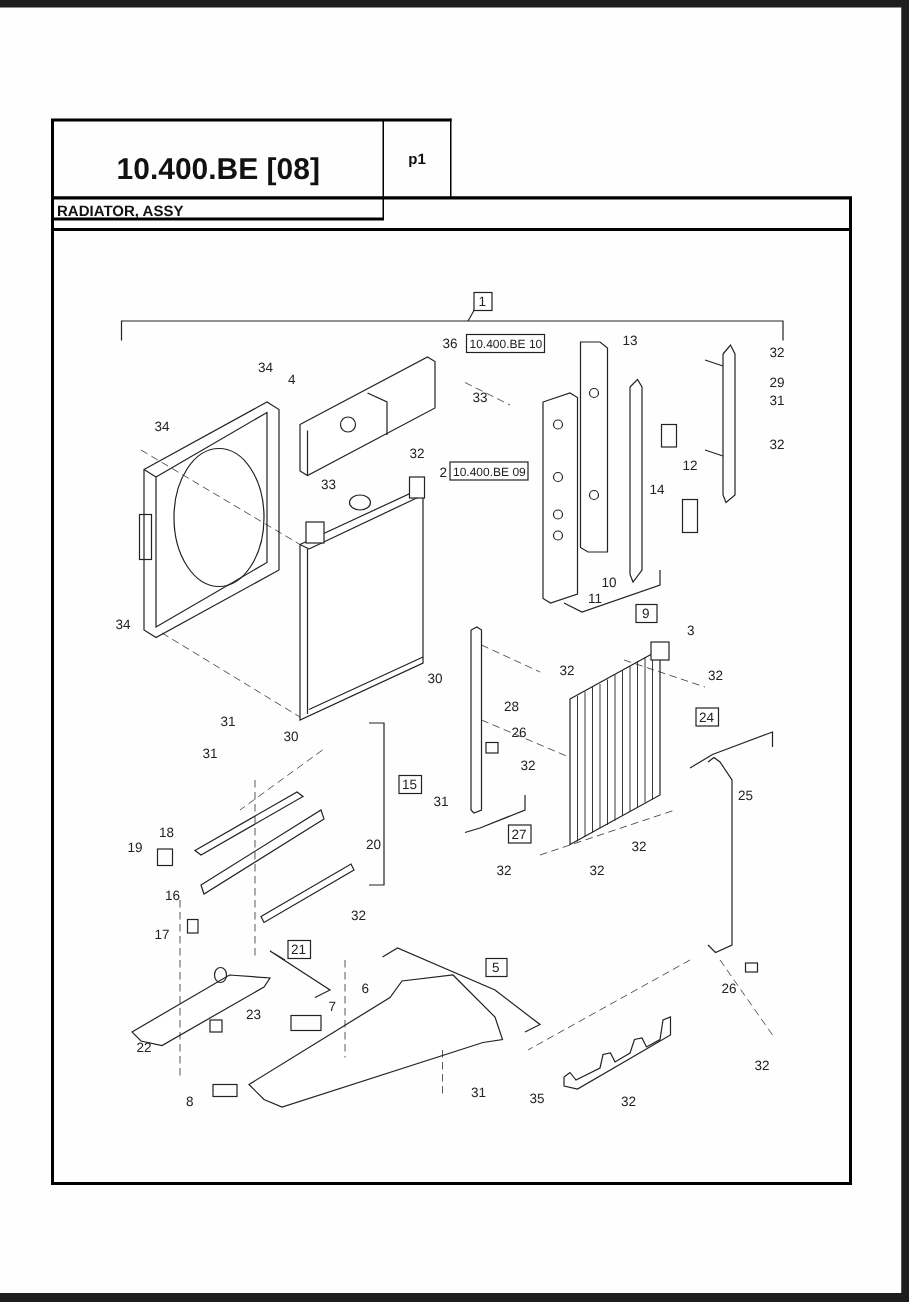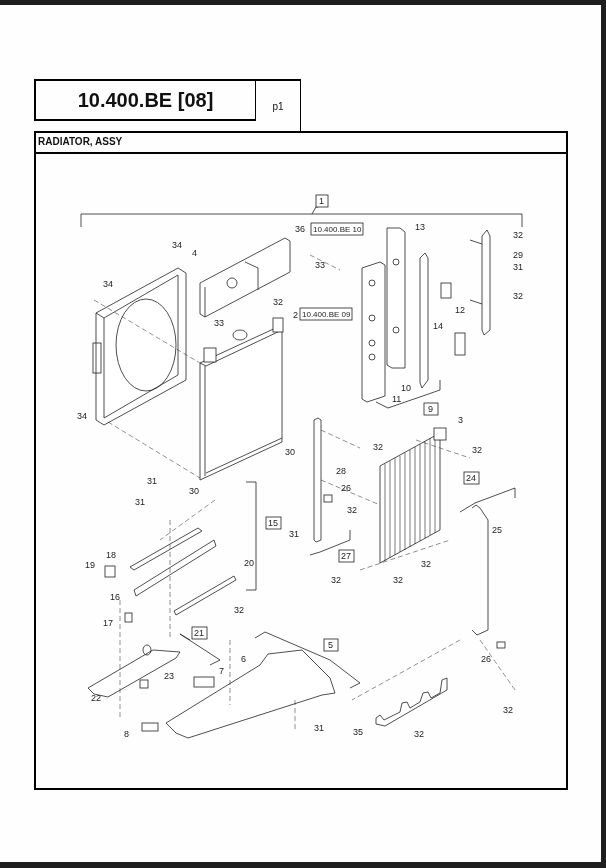--- a/index.html
+++ b/index.html
@@ -1,20 +1,20 @@
 <!DOCTYPE html>
 <html><head>
 <meta charset="utf-8">
 <style>
   html,body{margin:0;padding:0;}
   body{width:606px;height:868px;background:#1e1e1e;position:relative;overflow:hidden;font-family:"Liberation Sans",sans-serif;}
   .page{position:absolute;left:0;top:5px;width:601px;height:857px;background:#fefefe;}
   .edge-r{position:absolute;right:0;top:5px;width:5px;height:857px;background:#1e1e1e;}
-  .code-cell{position:absolute;left:34px;top:79px;width:222px;height:42px;border:2px solid #000;border-right:1px solid #000;box-sizing:border-box;display:flex;align-items:center;justify-content:center;font-weight:bold;font-size:20px;color:#111;}
-  .p-cell{position:absolute;left:256px;top:79px;width:45px;height:53px;border-top:2px solid #000;border-right:1px solid #000;box-sizing:border-box;display:flex;align-items:center;justify-content:center;font-weight:normal;font-size:10px;color:#111;}
+  .code-cell{position:absolute;left:34px;top:79px;width:222px;height:68px;border:2px solid #000;border-right:1px solid #000;box-sizing:border-box;display:flex;align-items:center;justify-content:center;font-weight:bold;font-size:20px;color:#111;}
+  .p-cell{position:absolute;left:256px;top:79px;width:45px;height:53px;border-top:2px solid #000;border-right:1px solid #000;box-sizing:border-box;display:flex;align-items:center;justify-content:center;font-weight:bold;font-size:10px;color:#111;}
   .frame{position:absolute;left:34px;top:131px;width:534px;height:659px;border:2px solid #000;box-sizing:border-box;}
   .title-row{position:absolute;left:34px;top:131px;width:534px;height:23px;border:2px solid #000;border-top:1px solid #000;box-sizing:border-box;font-weight:bold;font-size:10px;line-height:19px;padding-left:2px;color:#111;}
   svg{position:absolute;left:0;top:0;}
   .lbl{font-family:"Liberation Sans",sans-serif;font-size:9px;fill:#222;}
   .ref{font-family:"Liberation Sans",sans-serif;font-size:8px;fill:#222;}
 </style>
 </head>
 <body>
 
 <div class="page"></div>

